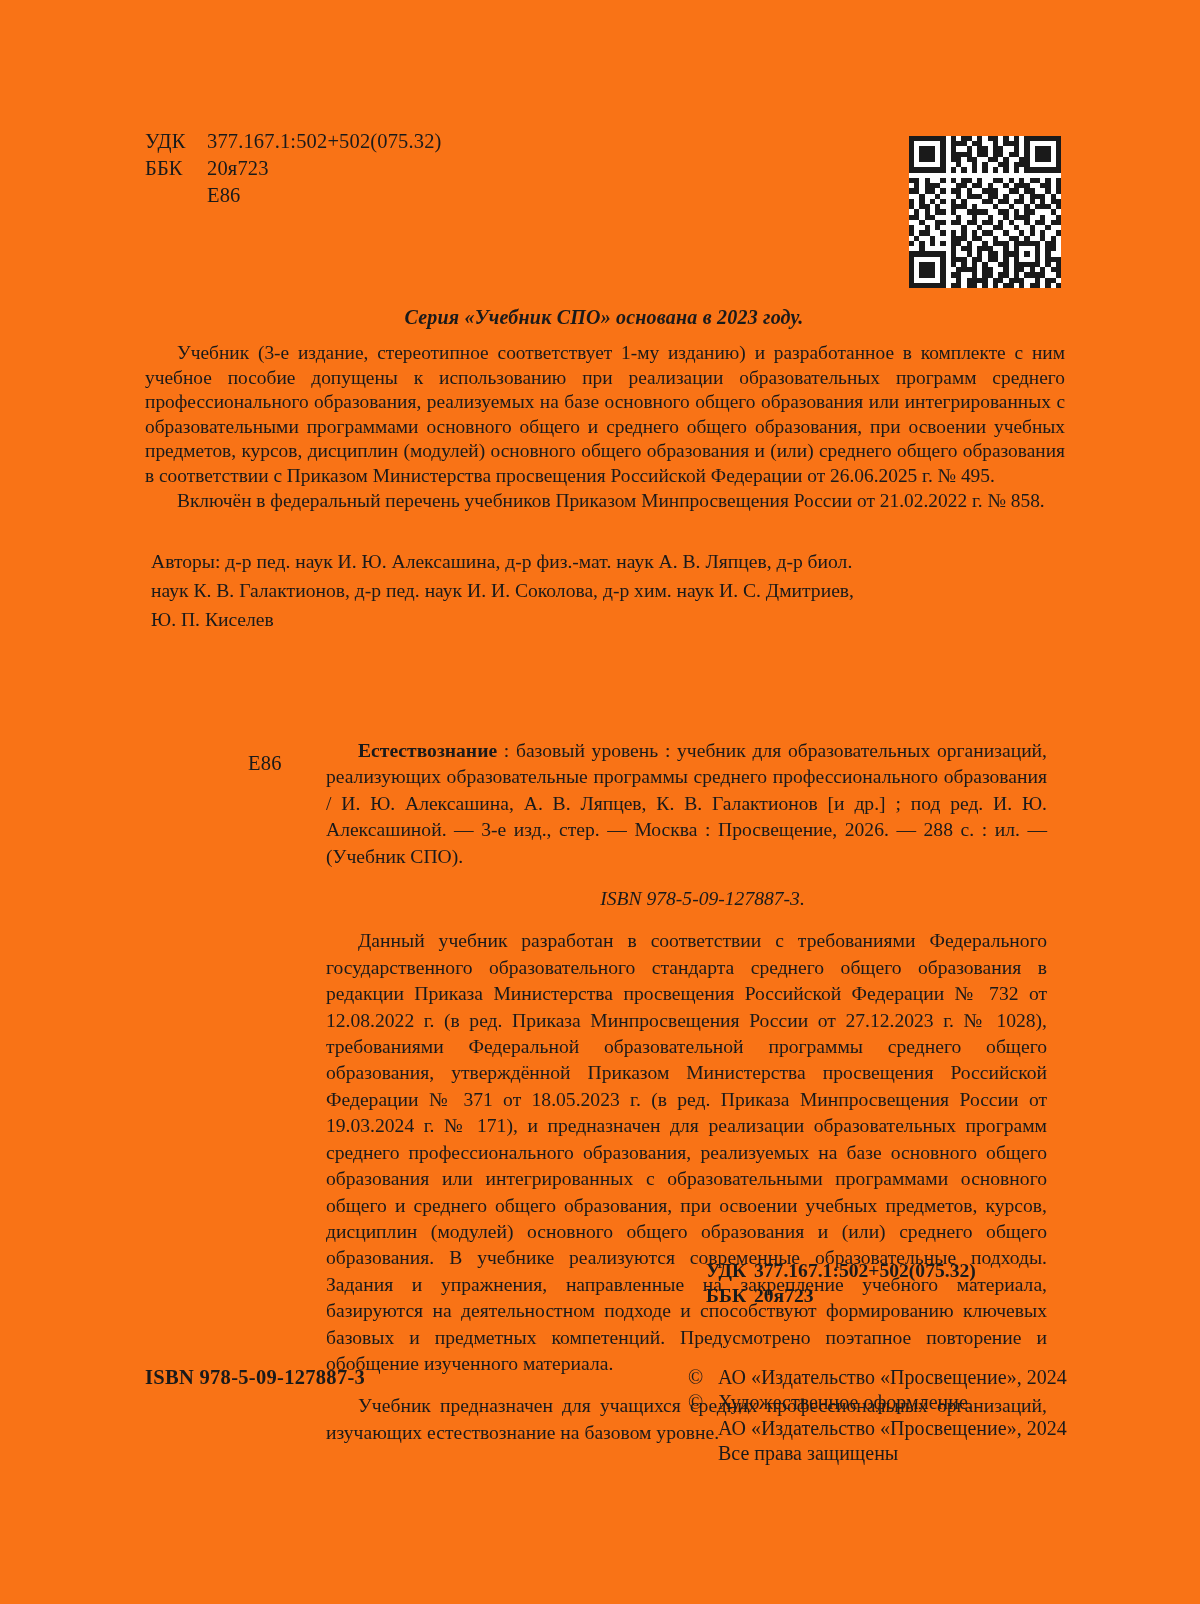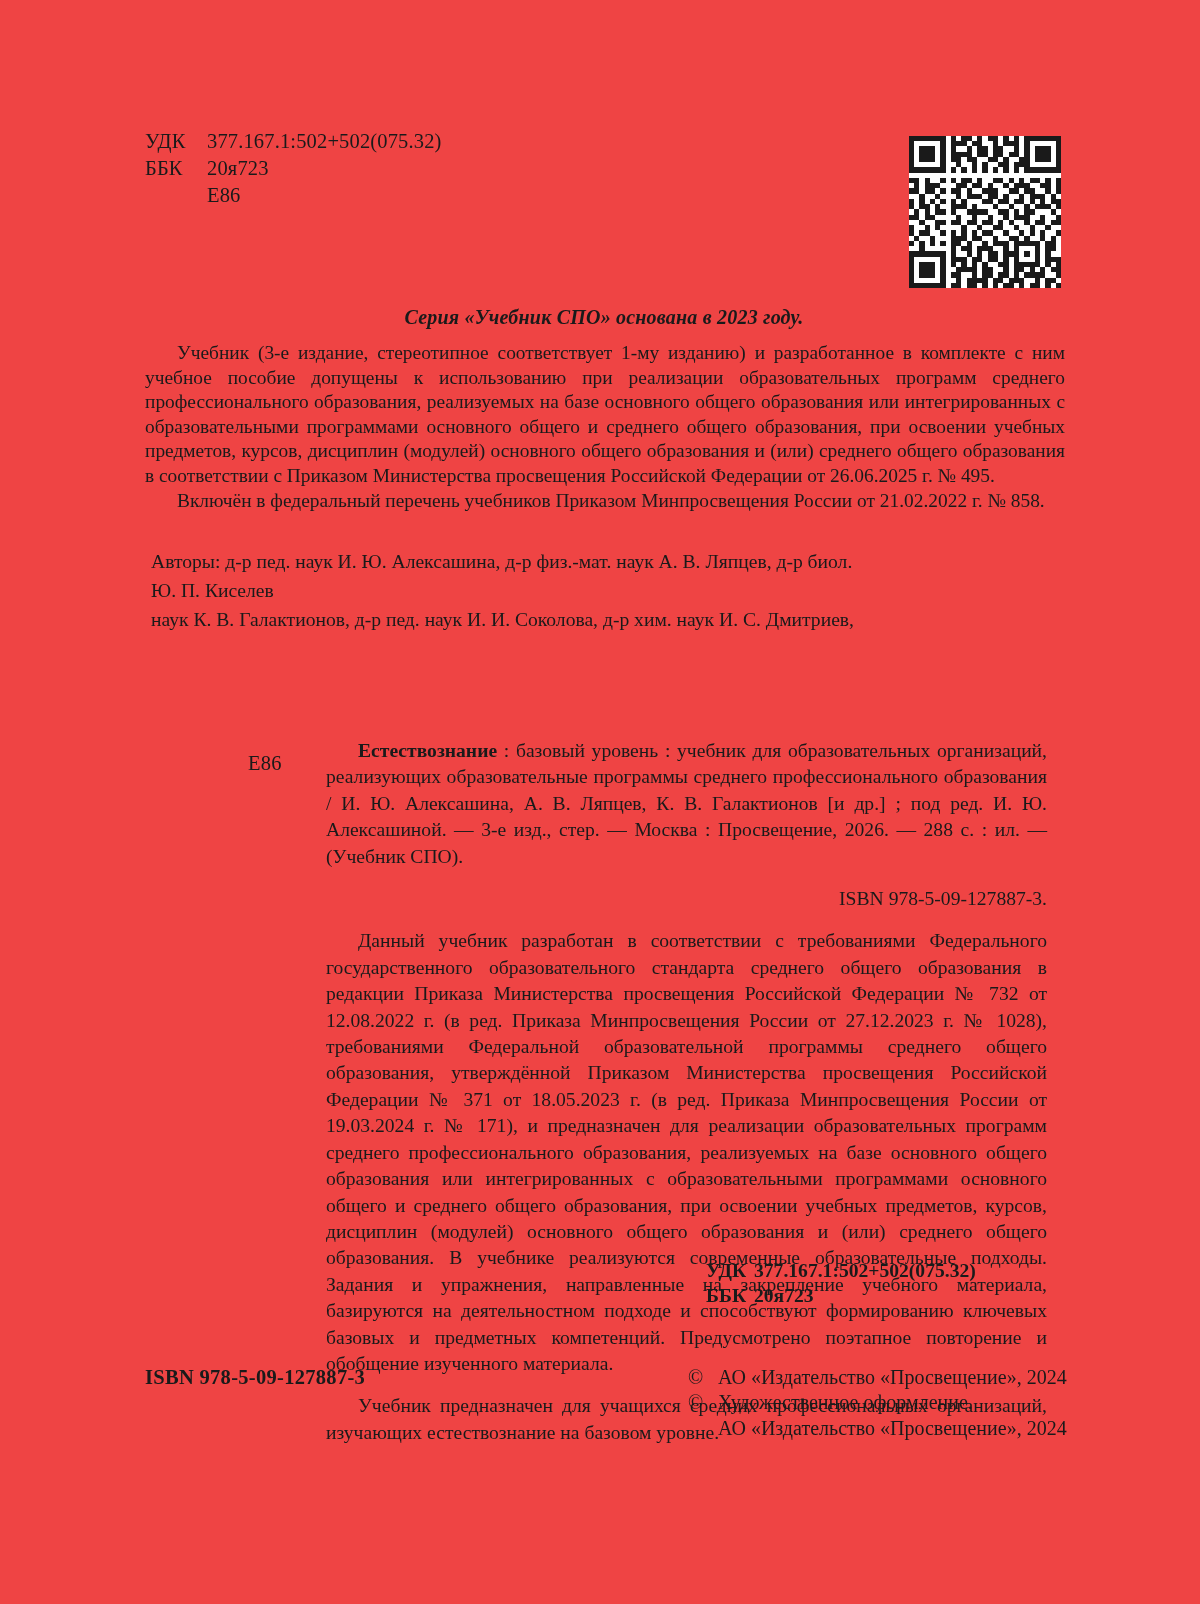--- a/index.html
+++ b/index.html
@@ -12,21 +12,21 @@
     height: 1604px;
     position: relative;
     font-family: "Liberation Serif", "DejaVu Serif", serif;
     color: #1a1a1a;
     overflow: hidden;
   }
 
   .page {
     position: absolute;
     inset: 0;
-    background: #ef4444;
+    background: #f97316;
   }
 
   
   .class-block {
     position: absolute;
     left: 145px;
     top: 128px;
     font-size: 20.5px;
     line-height: 27px;
     letter-spacing: 0.15px;
@@ -115,21 +115,22 @@
     text-align: justify;
     text-justify: inter-word;
   }
   .record-body p { margin: 16px; }
   .record-title {
     text-indent: 32px;
   }
   .record-title b { font-weight: bold; }
   .record-isbn {
     text-indent: 32px;
-    text-align: right;
+    text-align: center;
+    font-style: italic;
   }
   .record-desc {
     text-indent: 32px;
     text-align: justify;
   }
 
   
   .class-bottom {
     position: absolute;
     left: 706px;
@@ -434,22 +435,22 @@
 
   <div class="series-line">Серия «Учебник СПО» основана в 2023 году.</div>
 
   <div class="intro">
     <p>Учебник (3-е издание, стереотипное соответствует 1-му изданию) и разработанное в комплекте с ним учебное пособие допущены к использованию при реализации образовательных программ среднего профессионального образования, реализуемых на базе основного общего образования или интегрированных с образовательными программами основного общего и среднего общего образования, при освоении учебных предметов, курсов, дисциплин (модулей) основного общего образования и (или) среднего общего образования в соответствии с Приказом Министерства просвещения Российской Федерации от 26.06.2025 г. № 495.</p>
     <p>Включён в федеральный перечень учебников Приказом Минпросвещения России от 21.02.2022 г. № 858.</p>
   </div>
 
   <div class="authors">
     <div>Авторы: д-р пед. наук И. Ю. Алексашина, д-р физ.-мат. наук  А. В. Ляпцев, д-р биол.</div>
+    <div>наук К. В. Галактионов, д-р пед. наук И. И. Соколова, д-р хим. наук  И. С. Дмитриев,</div>
     <div>Ю. П. Киселев</div>
-    <div>наук К. В. Галактионов, д-р пед. наук И. И. Соколова, д-р хим. наук  И. С. Дмитриев,</div>
   </div>
 
   <div class="record">
     <div class="record-label">Е86</div>
     <div class="record-body">
       <p class="record-title"><b>Естествознание</b><span> : базовый уровень : учебник для образовательных организаций, реализующих образовательные программы среднего профессионального образования / И. Ю. Алексашина, А. В. Ляпцев, К. В. Галактионов [и др.] ; под ред. И. Ю. Алексашиной. — 3-е изд., стер. — Москва : Просвещение, 2026. — 288 с. : ил. — (Учебник СПО).</span></p>
       <p class="record-isbn">ISBN 978-5-09-127887-3.</p>
       <p class="record-desc">Данный учебник разработан в соответствии с требованиями Федерального государственного образовательного стандарта среднего общего образования в редакции Приказа Министерства просвещения Российской Федерации № 732 от 12.08.2022 г. (в ред. Приказа Минпросвещения России от 27.12.2023 г. № 1028), требованиями Федеральной образовательной программы среднего общего образования, утверждённой Приказом Министерства просвещения Российской Федерации № 371 от 18.05.2023 г. (в ред. Приказа Минпросвещения России от 19.03.2024 г. № 171), и предназначен для реализации образовательных программ среднего профессионального образования, реализуемых на базе основного общего образования или интегрированных с образовательными программами основного общего и среднего общего образования, при освоении учебных предметов, курсов, дисциплин (модулей) основного общего образования и (или) среднего общего образования. В учебнике реализуются современные образовательные подходы. Задания и упражнения, направленные на закрепление учебного материала, базируются на деятельностном подходе и способствуют формированию ключевых базовых и предметных компетенций. Предусмотрено поэтапное повторение и обобщение изученного материала.</p>
       <p class="record-desc">Учебник предназначен для учащихся средних профессиональных организаций, изучающих естествознание на базовом уровне.</p>
     </div>
@@ -469,15 +470,18 @@
   <div class="copyright">
     <span class="cr-row">
       <span class="cr-mark">©</span><span>АО «Издательство «Просвещение», 2024</span>
     </span>
     <span class="cr-row">
       <span class="cr-mark">©</span><span>Художественное оформление.</span>
     </span>
     <span class="cr-row noMark">
       <span class="cr-mark">©</span><span>АО «Издательство «Просвещение», 2024</span>
     </span>
+    <span class="cr-row noMark">
+      <span class="cr-mark">©</span><span>Все права защищены</span>
+    </span>
   </div>
 
 </div>
 
 </body></html>

